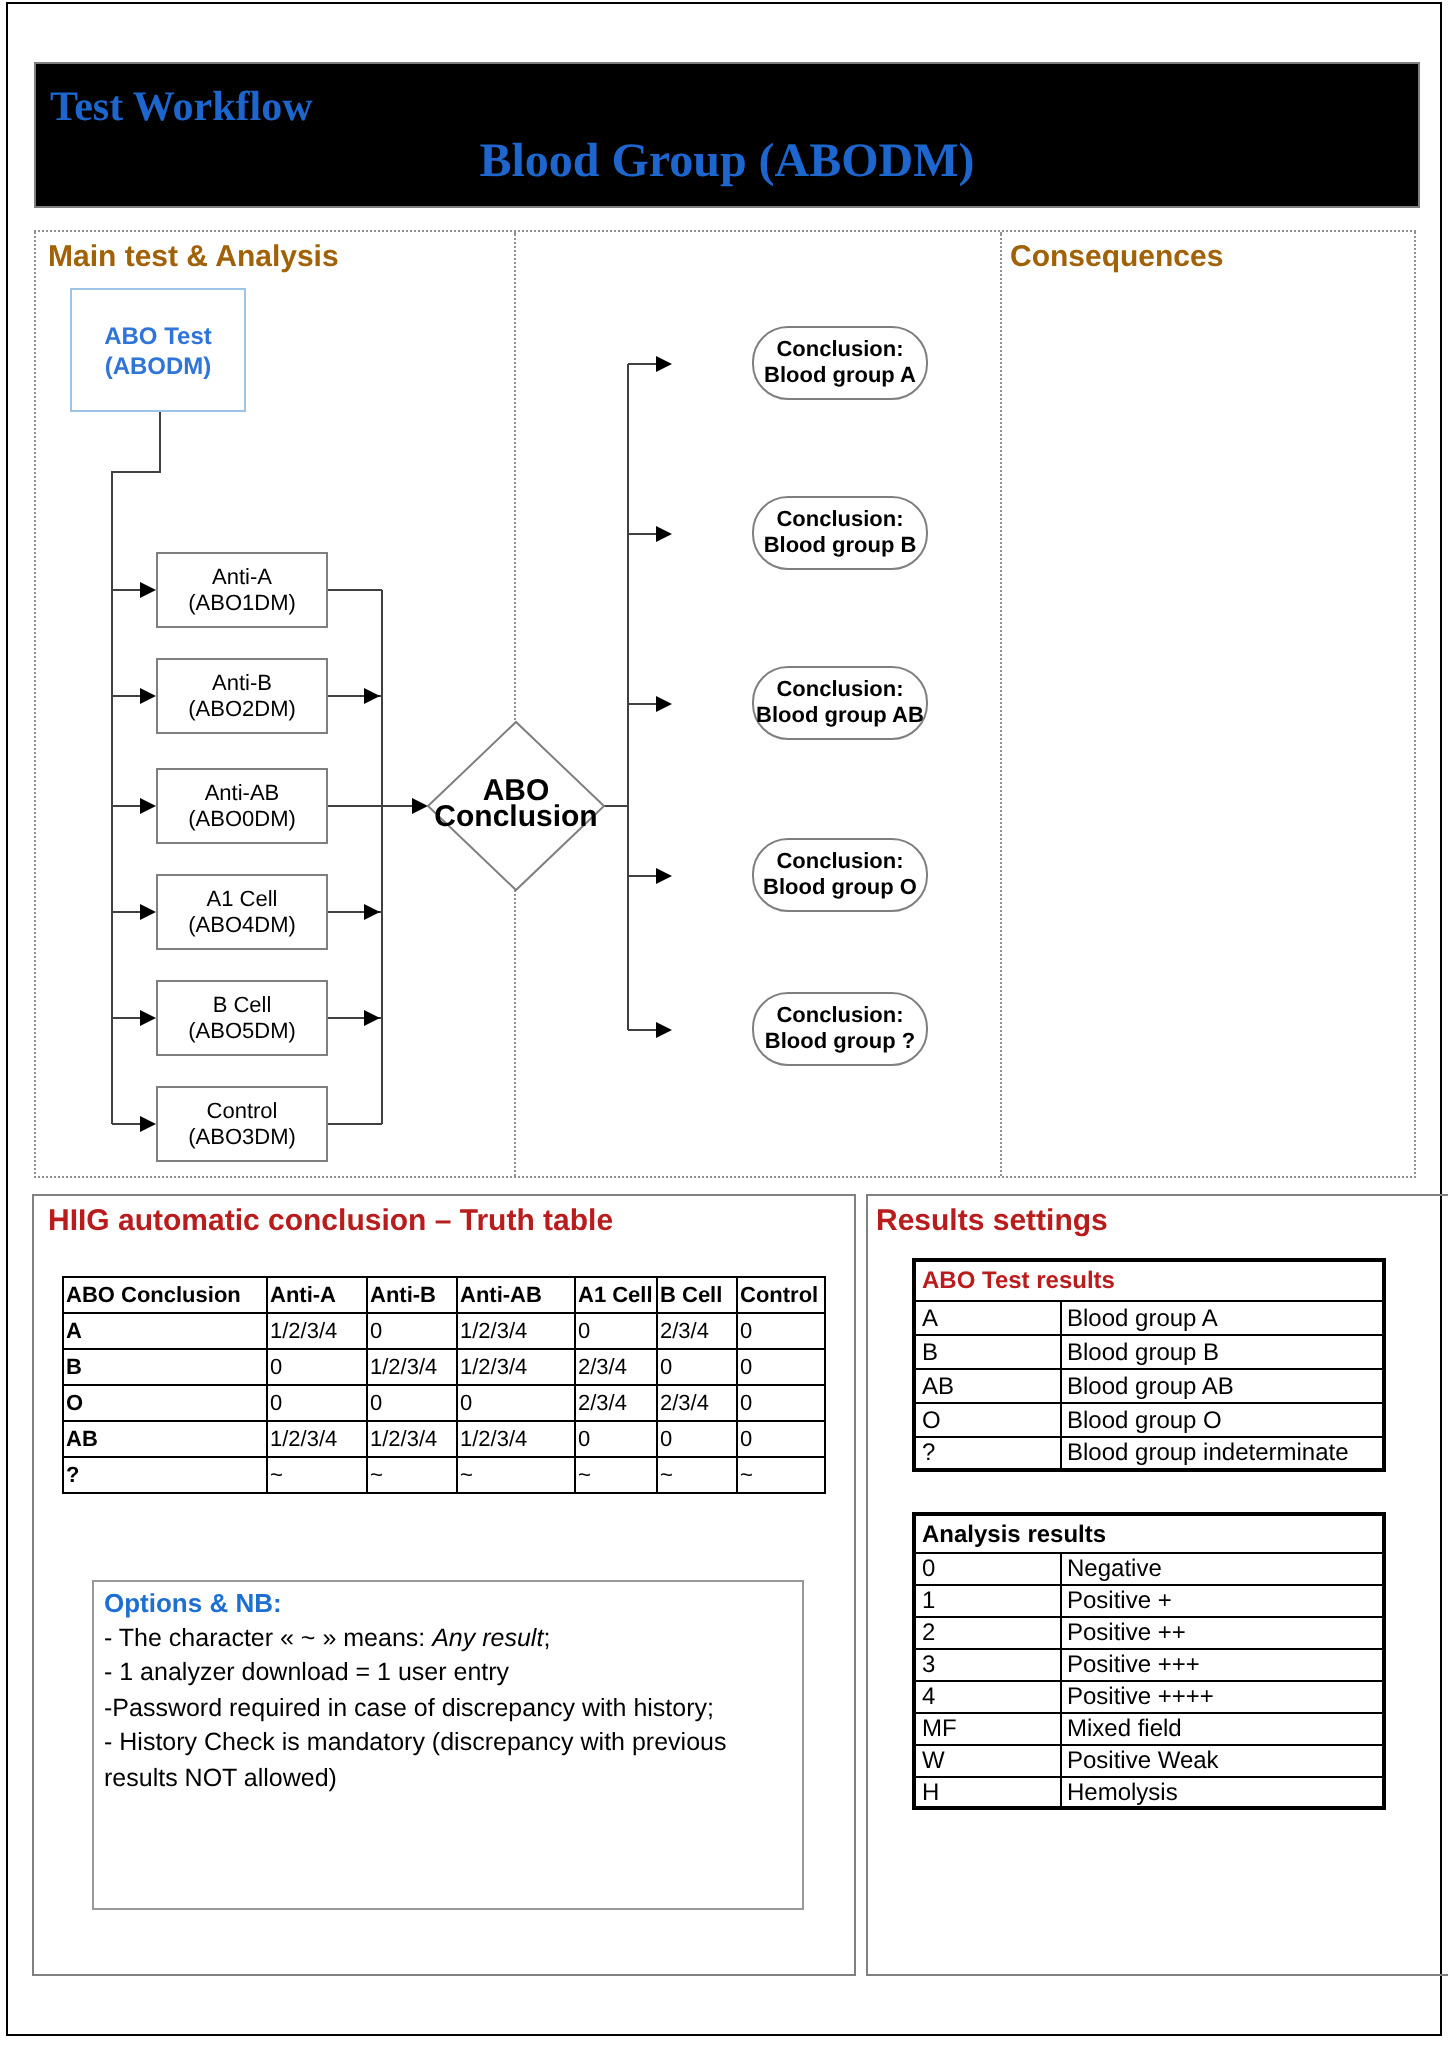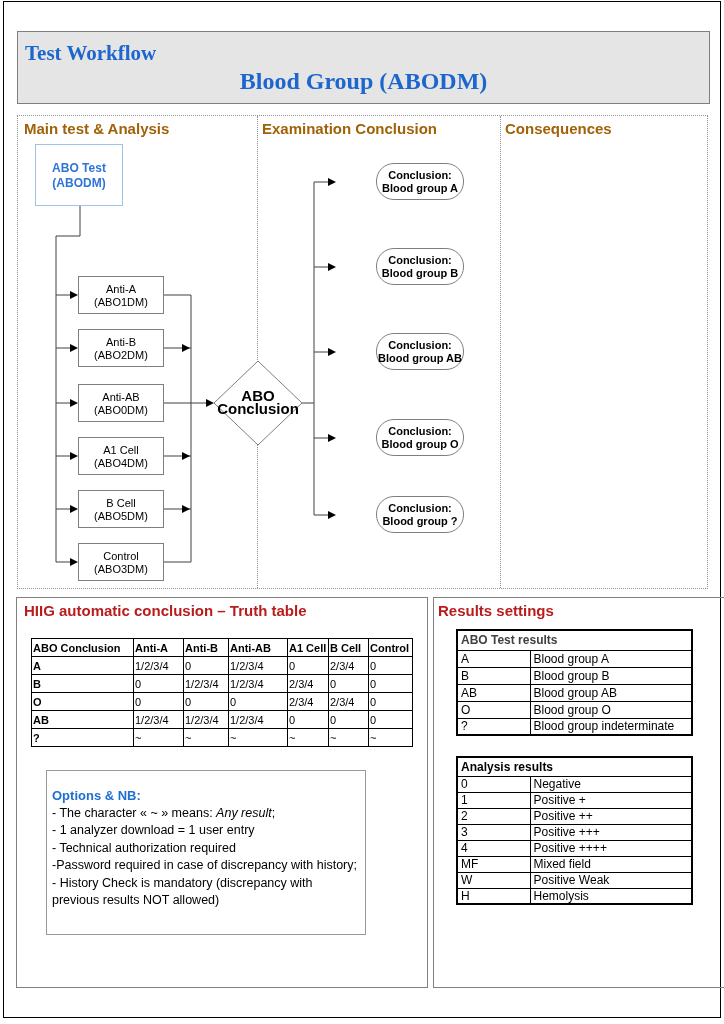--- a/index.html
+++ b/index.html
@@ -1,21 +1,21 @@
 <!DOCTYPE html>
 <html><head>
 <meta charset="utf-8">
 <style>
   * { margin:0; padding:0; box-sizing:border-box; }
   html,body { width:724px; height:1024px; background:#fff; font-family:"Liberation Sans", sans-serif; color:#000; }
   #page { position:relative; width:724px; height:1024px; background:#fff; overflow:hidden; }
   .page-border { position:absolute; left:3px; top:1px; right:3px; bottom:6px; border:1.5px solid #000; pointer-events:none; }
 
   
-  .header-box { position:absolute; left:17px; top:31px; width:693px; height:73px; background:#e5e5e5; border:1px solid #7F7F7F; }
+  .header-box { position:absolute; left:17px; top:31px; width:693px; height:73px; background:#000000; border:1px solid #7F7F7F; }
   .title-main { position:absolute; left:7px; top:9px; font-family:"Liberation Serif", serif; font-weight:bold; font-size:21px; color:#1D66CE; }
   .title-sub  { position:absolute; left:0; top:36px; width:100%; text-align:center; font-family:"Liberation Serif", serif; font-weight:bold; font-size:24px; color:#1D66CE; }
 
   
   .flow-section { position:absolute; left:17px; top:115px; width:691px; height:474px; border:1px dotted #909090; }
   .col-sep { position:absolute; top:0; bottom:0; width:0; border-left:1px dotted #909090; }
   .col-head { position:absolute; top:4px; font-weight:bold; font-size:15px; color:#a16207; white-space:nowrap; }
   .connectors { position:absolute; left:0; top:0; z-index:1; }
   .node { position:absolute; z-index:2; background:#fff; text-align:center; }
   .root-box { left:17px; top:28px; width:88px; height:62px; border:1px solid #9DC3E6; color:#2E74D9; font-weight:bold; font-size:12px; line-height:15px; padding-top:16px; }
@@ -28,28 +28,28 @@
   .truth-section { position:absolute; left:16px; top:597px; width:412px; height:391px; border:1px solid #808080; }
   .results-section { position:absolute; left:433px; top:597px; width:296px; height:391px; border:1px solid #808080; }
   .sec-head { position:absolute; left:7px; top:4px; font-weight:bold; font-size:15px; color:#b91c1c; white-space:nowrap; }
 
   table { border-collapse:collapse; table-layout:fixed; }
   .truth-table { position:absolute; left:14px; top:40px; width:381px; border:1.5px solid #000; }
   .truth-table td, .truth-table th { border:1px solid #000; height:18px; text-align:left; font-size:11px; padding:0 1px; overflow:hidden; }
   .truth-table th { font-weight:bold; }
   .truth-table td.rowlabel { font-weight:bold; }
 
-  .options-box { position:absolute; left:29px; top:172px; width:320px; height:165px; border:1px solid #999; padding:16px 5px; font-size:12.5px; line-height:17.5px; }
+  .options-box { position:absolute; left:29px; top:192px; width:356px; height:165px; border:1px solid #999; padding:2px 5px; font-size:12.5px; line-height:17.5px; }
   .options-title { font-weight:bold; font-size:13px; color:#1E6FD2; }
 
   .res-table { position:absolute; left:22px; width:235px; border:2px solid #000; background:#fff; }
   .res-table td, .res-table th { border:1px solid #000; font-size:12px; text-align:left; padding:0 3px; overflow:hidden; }
   .res-table th { font-weight:bold; }
   .abo-table { top:31px; }
-  .abo-table th { color:#404040; height:20px; }
+  .abo-table th { color:#b91c1c; height:20px; }
   .abo-table td { height:17px; }
   .analysis-table { top:158px; }
   .analysis-table th { color:#000; height:19px; }
   .analysis-table td { height:16px; }
   .col-code { width:73px; }
   .col-label { width:162px; }
 </style>
 </head>
 <body>
 
@@ -59,21 +59,20 @@
   <div class="header-box">
     <div class="title-main">Test Workflow</div>
     <div class="title-sub">Blood Group (ABODM)</div>
   </div>
 
   <div class="flow-section">
     <div class="col-sep" style="left:239px;"></div>
     <div class="col-sep" style="left:482px;"></div>
 
     <div class="col-head" style="left:6px;">Main test &amp; Analysis</div>
-    <div class="col-head" style="left:244px;">Examination Conclusion</div>
     <div class="col-head" style="left:487px;">Consequences</div>
 
     <svg class="connectors" width="691" height="472" viewBox="0 0 691 472">
       <g stroke="#404040" stroke-width="1" fill="none">
 
         <path d="M62 90 V120 H38 V446"></path>
 
         <path d="M38 179 H53"></path>
           <path d="M38 232 H53"></path>
           <path d="M38 287 H53"></path>
@@ -244,21 +243,20 @@
         <td>~</td>
         <td>~</td>
       </tr>
     </tbody>
       </table>
 
     <div class="options-box">
       <div class="options-title">Options &amp; NB:</div>
       <div><span>- The character « ~ » means: </span><i>Any result</i><span>;</span></div>
       <div>- 1 analyzer download = 1 user entry</div>
-      <div>- Technical authorization required</div>
       <div>-Password required in case of discrepancy with history;</div>
       <div>- History Check is mandatory (discrepancy with previous results NOT allowed)</div>
     </div>
   </div>
 
   <div class="results-section">
     <div class="sec-head" style="left:4px;">Results settings</div>
 
     <table class="res-table abo-table">
       <colgroup>

